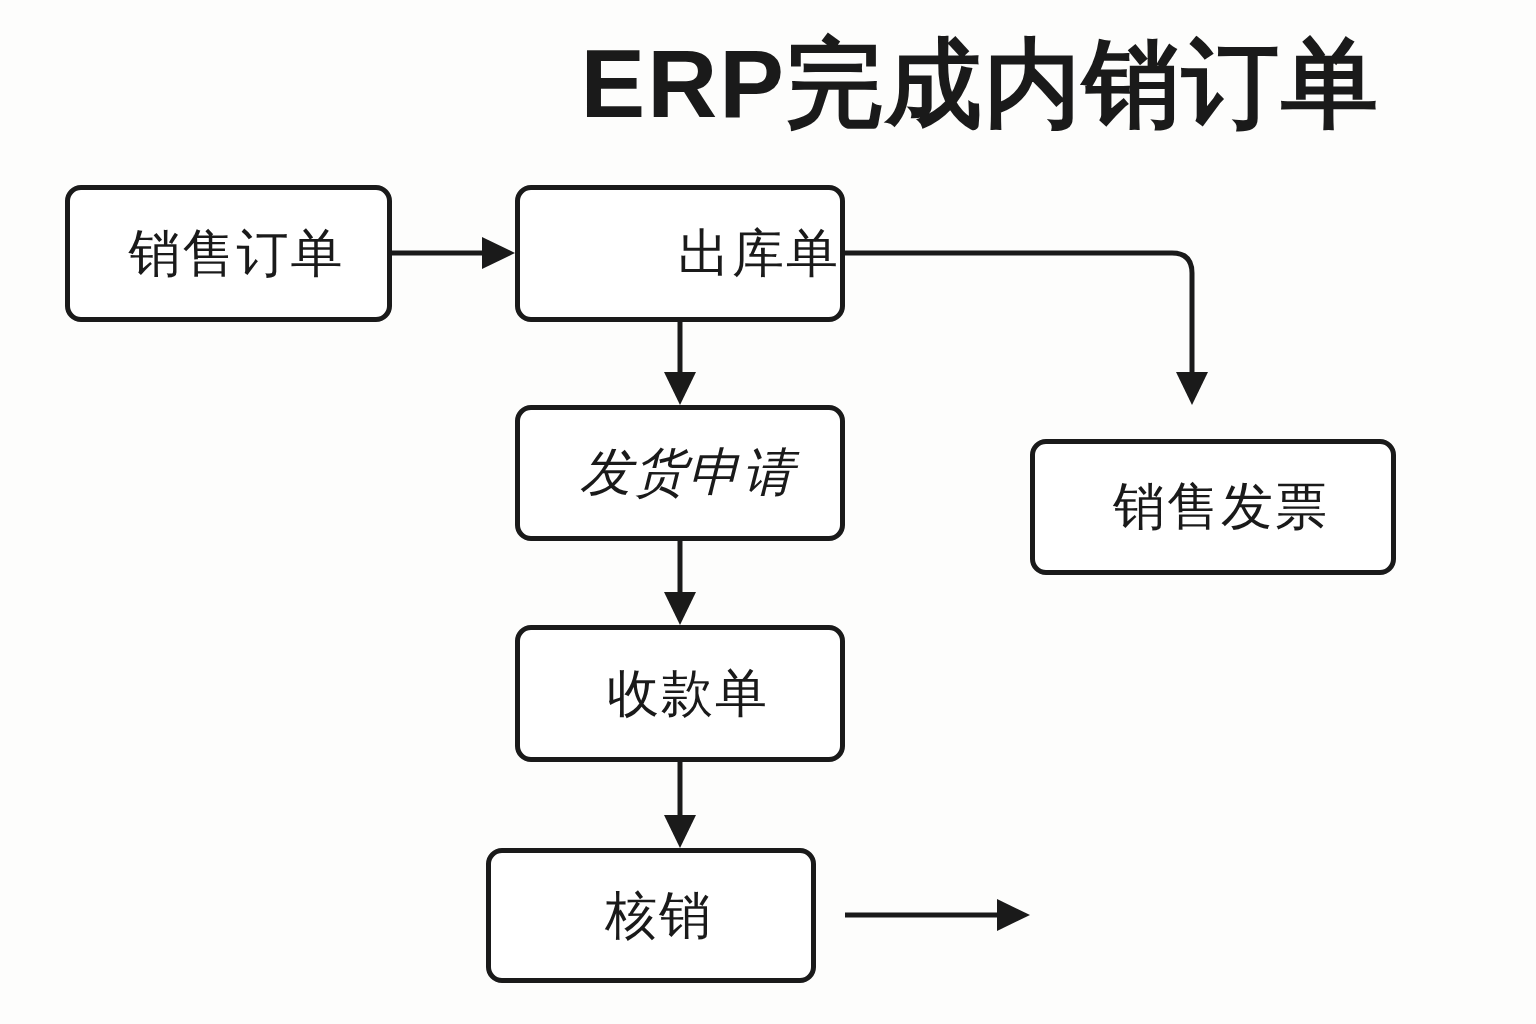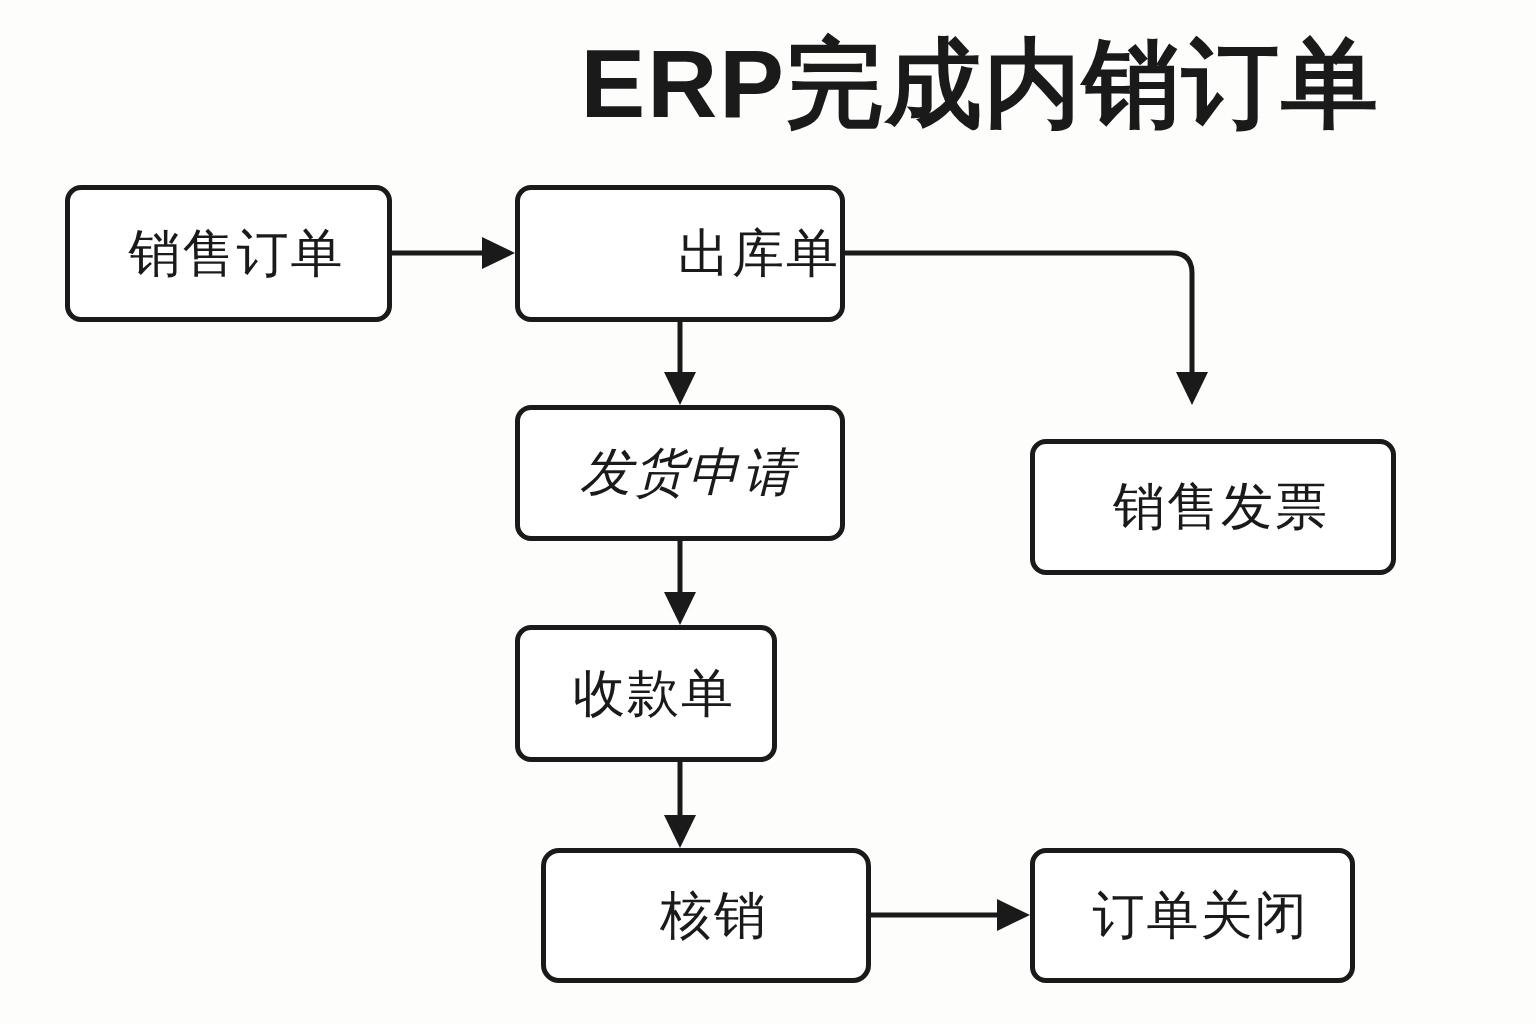--- a/index.html
+++ b/index.html
@@ -43,22 +43,22 @@
     font-weight: 500;
     color: #1a1a1a;
     letter-spacing: 2px;
     white-space: nowrap;
     padding-left: 16px;
   }
   .node-sales-order    { left: 65px;   top: 185px; width: 327px; height: 137px; }
   .node-outbound-order { left: 515px;  top: 185px; width: 330px; height: 137px; justify-content: flex-end; }
   .node-shipping-request { left: 515px; top: 405px; width: 330px; height: 136px; font-style: italic; }
   .node-sales-invoice  { left: 1030px; top: 405px; width: 366px; height: 136px; margin-top: 34px; }
-  .node-receipt        { left: 515px;  top: 625px; width: 262px; height: 137px; }
-  .node-write-off      { left: 541px;  top: 848px; width: 330px; height: 135px; border-radius: 18px; }
+  .node-receipt        { left: 515px;  top: 625px; width: 330px; height: 137px; }
+  .node-write-off      { left: 486px;  top: 848px; width: 330px; height: 135px; }
   .node-order-closed   { left: 1030px; top: 848px; width: 325px; height: 135px; }
   .edges-layer {
     position: absolute;
     left: 0;
     top: 0;
     width: 1536px;
     height: 1024px;
     pointer-events: none;
   }
   .edge-line {
@@ -128,17 +128,14 @@
   </div>
 
   <div class="node node-receipt">
     <span>收款单</span>
   </div>
 
   <div class="node node-write-off">
     <span>核销</span>
   </div>
 
-  <div class="node node-order-closed">
-    <span>订单关闭</span>
-  </div>
 
 </div>
 
 </body></html>

